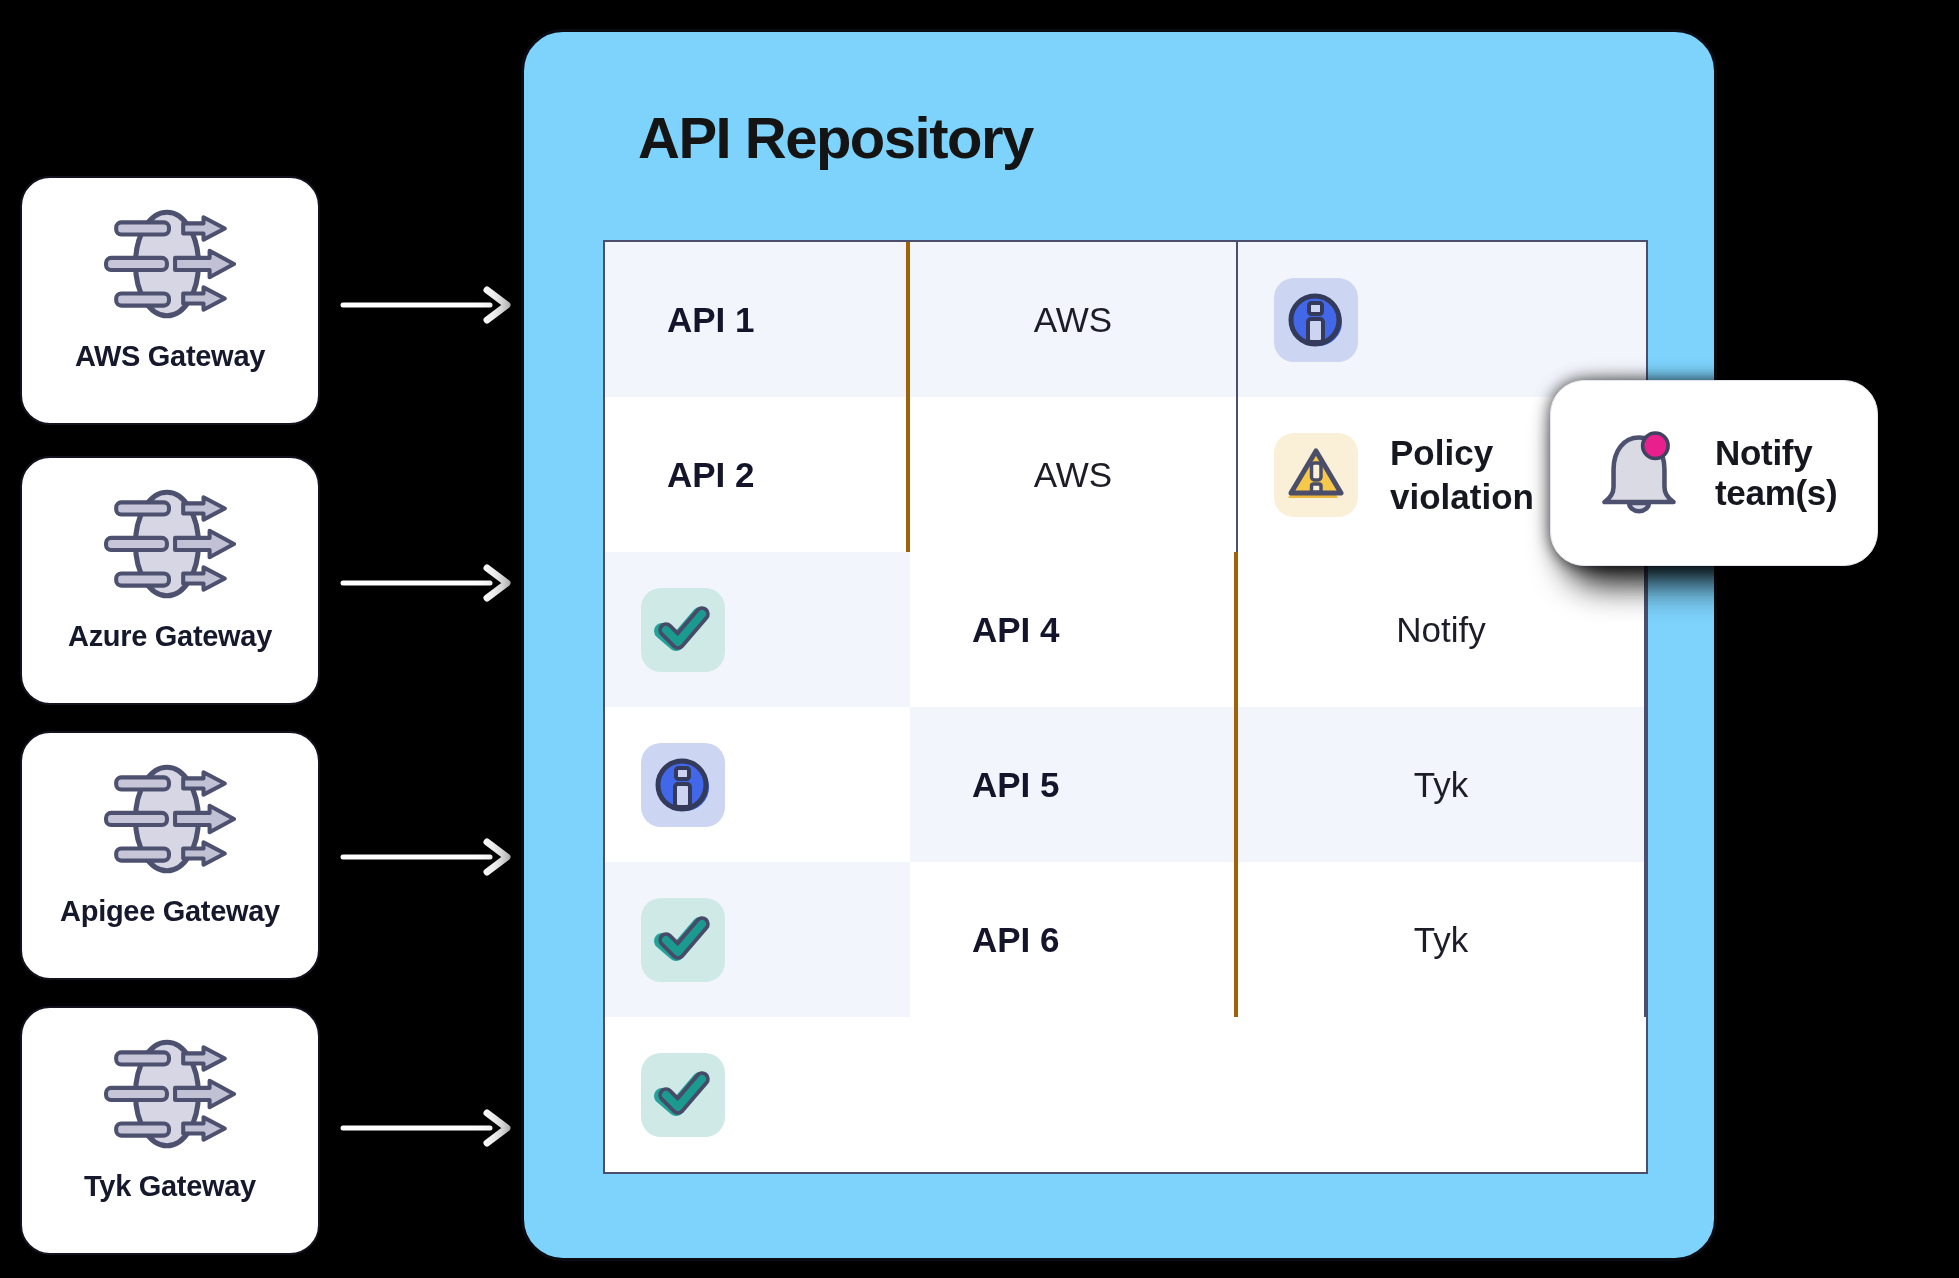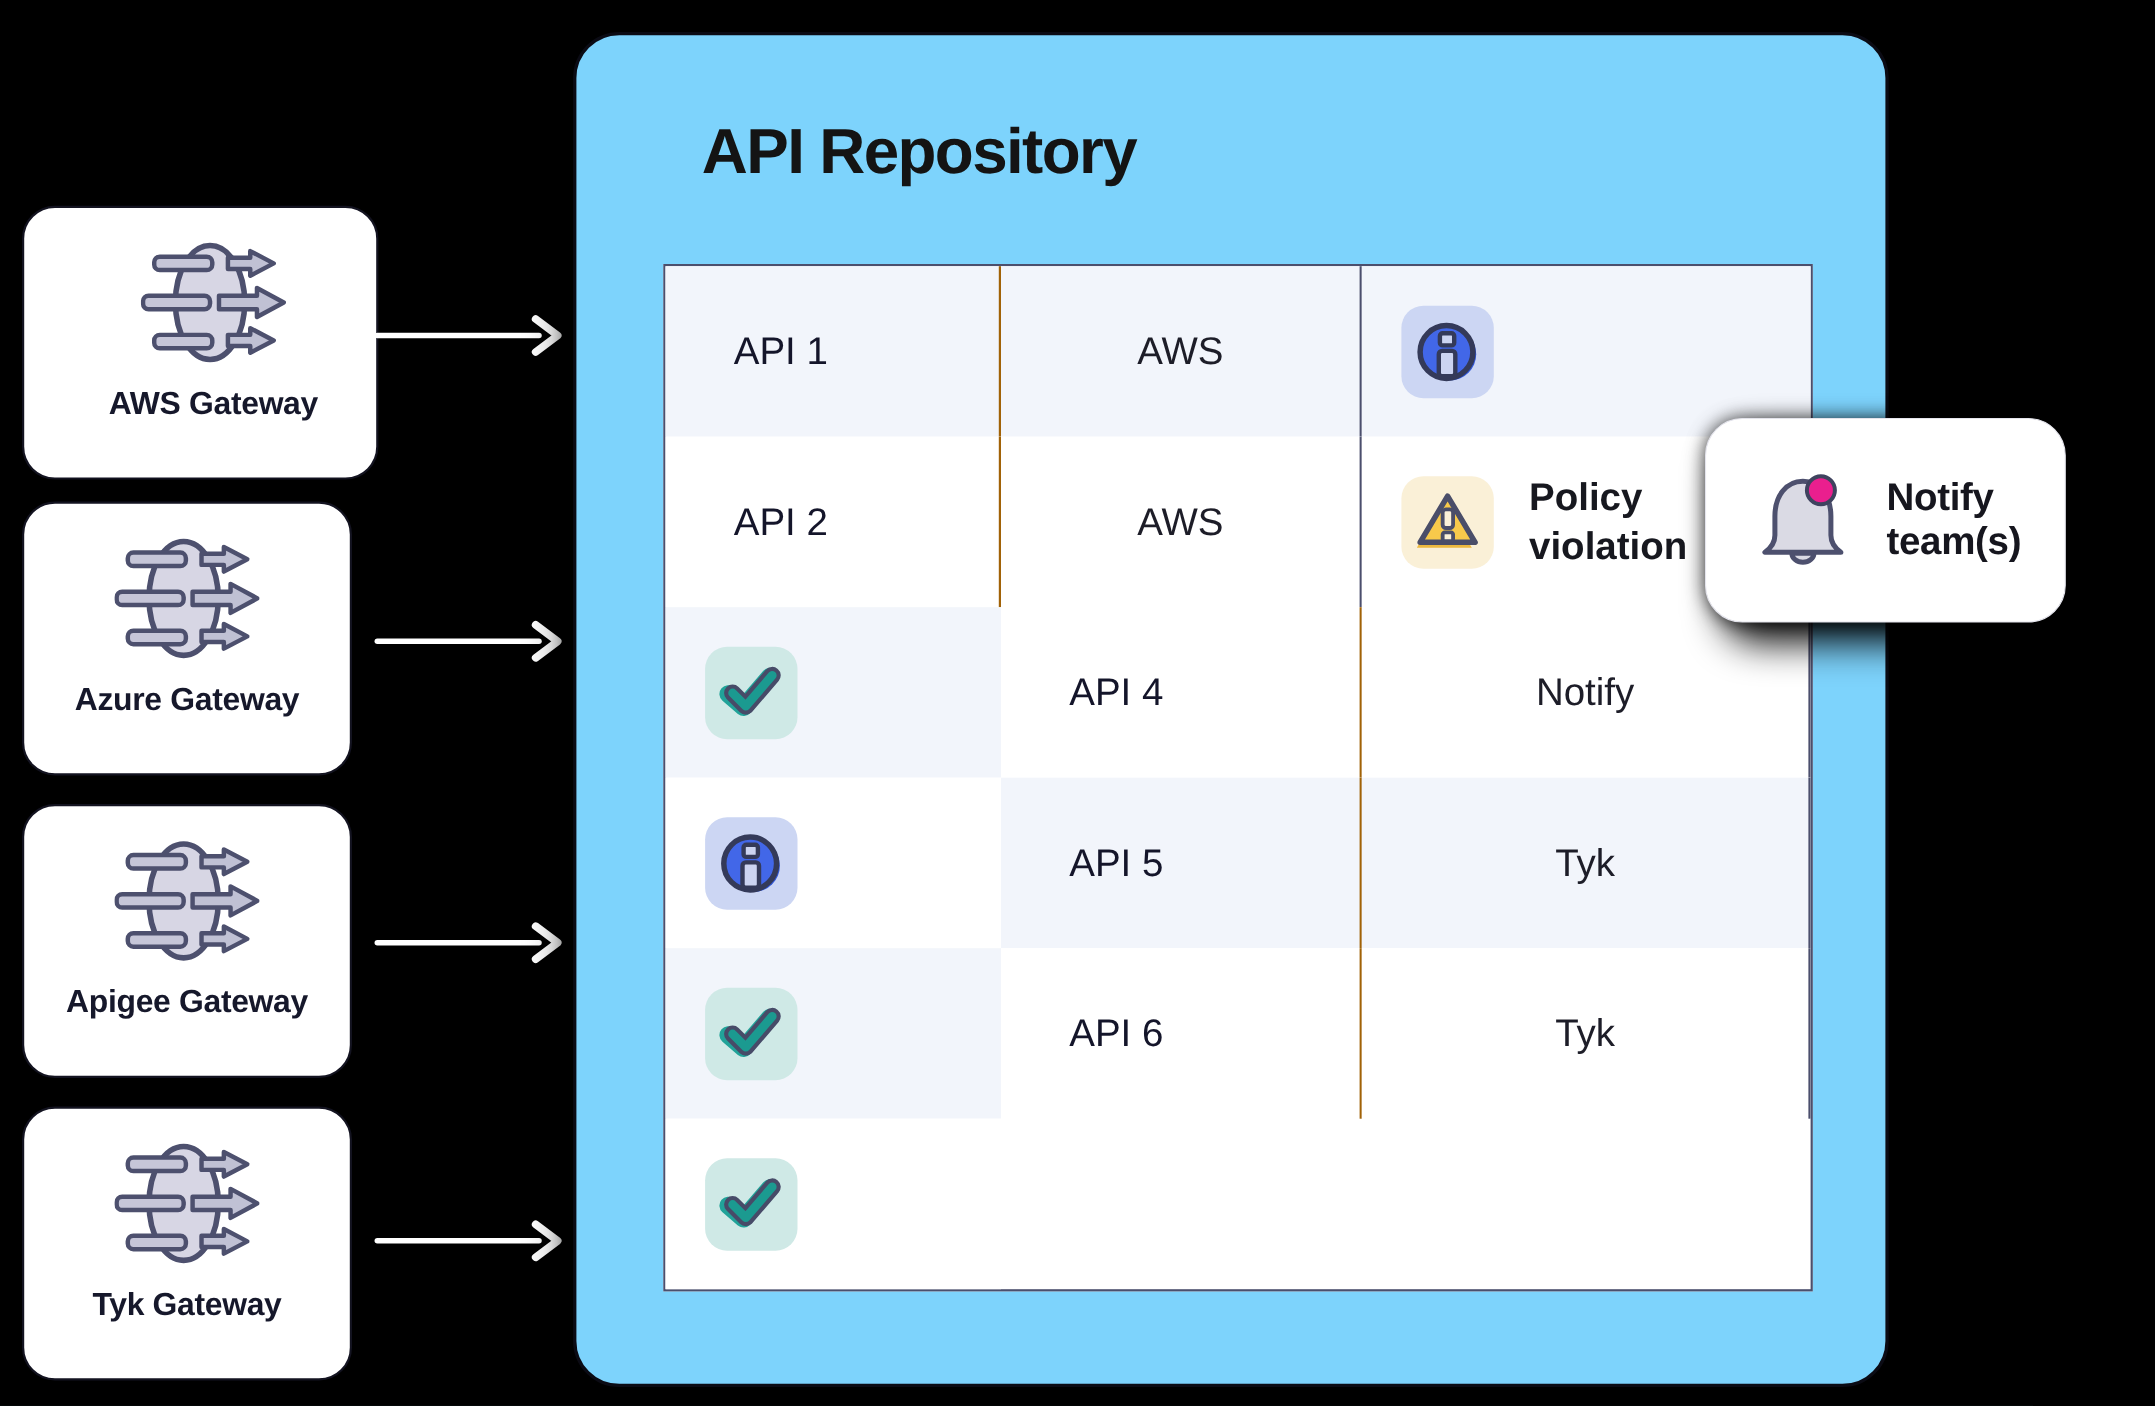--- a/index.html
+++ b/index.html
@@ -7,41 +7,41 @@
        font-family:"Liberation Sans", sans-serif;}
   .stage{position:absolute;inset:0;}
 
   
   .gw-card{position:absolute;left:20px;width:296px;height:245px;background:#fff;
            border-radius:30px;border:2px solid #131320;
            box-shadow:0 10px 26px rgba(0,0,0,0.95), 0 0 14px rgba(0,0,0,0.8);
            display:flex;flex-direction:column;align-items:center;}
   .gw-card .gw-icon{margin-top:26px;width:132px;height:122px;}
   .gw-card .gw-label{margin-top:14px;font-size:29px;font-weight:700;color:#16182b;letter-spacing:-0.3px;}
-  #gw0{top:187px;padding-left:24px;} #gw1{top:456px;} #gw2{top:731px;} #gw3{top:1006px;}
+  #gw0{top:176px;} #gw1{top:456px;} #gw2{top:731px;} #gw3{top:1006px;}
 
   
   .conn{position:absolute;left:340px;width:176px;height:44px;}
   #conn0{top:283px;} #conn1{top:561px;} #conn2{top:835px;} #conn3{top:1106px;}
 
   
   .panel{position:absolute;left:521px;top:29px;width:1190px;height:1226px;background:#7dd3fc;
          border-radius:42px;border:3px solid #0b0b14;
          box-shadow:0 16px 40px rgba(0,0,0,0.95), 0 0 18px rgba(0,0,0,0.8);}
   .panel-title{position:absolute;left:114px;top:72px;font-size:58px;font-weight:800;
                color:#141414;letter-spacing:-1.5px;}
 
   
   .api-table{position:absolute;left:79px;top:208px;width:1045px;height:934px;
              border:2px solid #4b4f6d;display:grid;
              grid-template-columns:305px 328px 1fr;grid-auto-rows:1fr;
              grid-template-rows:repeat(6,1fr);box-sizing:border-box;background:#fff;}
   .cell{display:flex;align-items:center;box-sizing:border-box;}
-  .cell.c1{padding-left:62px;font-size:35px;font-weight:400;color:#14152a;
-           border-right:2px solid #a16207;}
+  .cell.c1{padding-left:62px;font-size:35px;font-weight:700;color:#14152a;
+           border-right:4px solid #a16207;}
   .cell.c2{justify-content:center;font-size:35px;font-weight:400;color:#1d1d28;
            border-right:2px solid #4b4f6d;}
   .cell.c3{padding-left:36px;}
   .row-odd{background:#f2f5fb;} .row-even{background:#ffffff;}
 
   .sicon{display:none;width:84px;height:84px;border-radius:20px;
          align-items:center;justify-content:center;flex:0 0 auto;}
   .sicon svg{width:64px;height:64px;}
   .sicon.info{background:#ccd6f3;}
   .sicon.warning{background:#faf0d7;}

